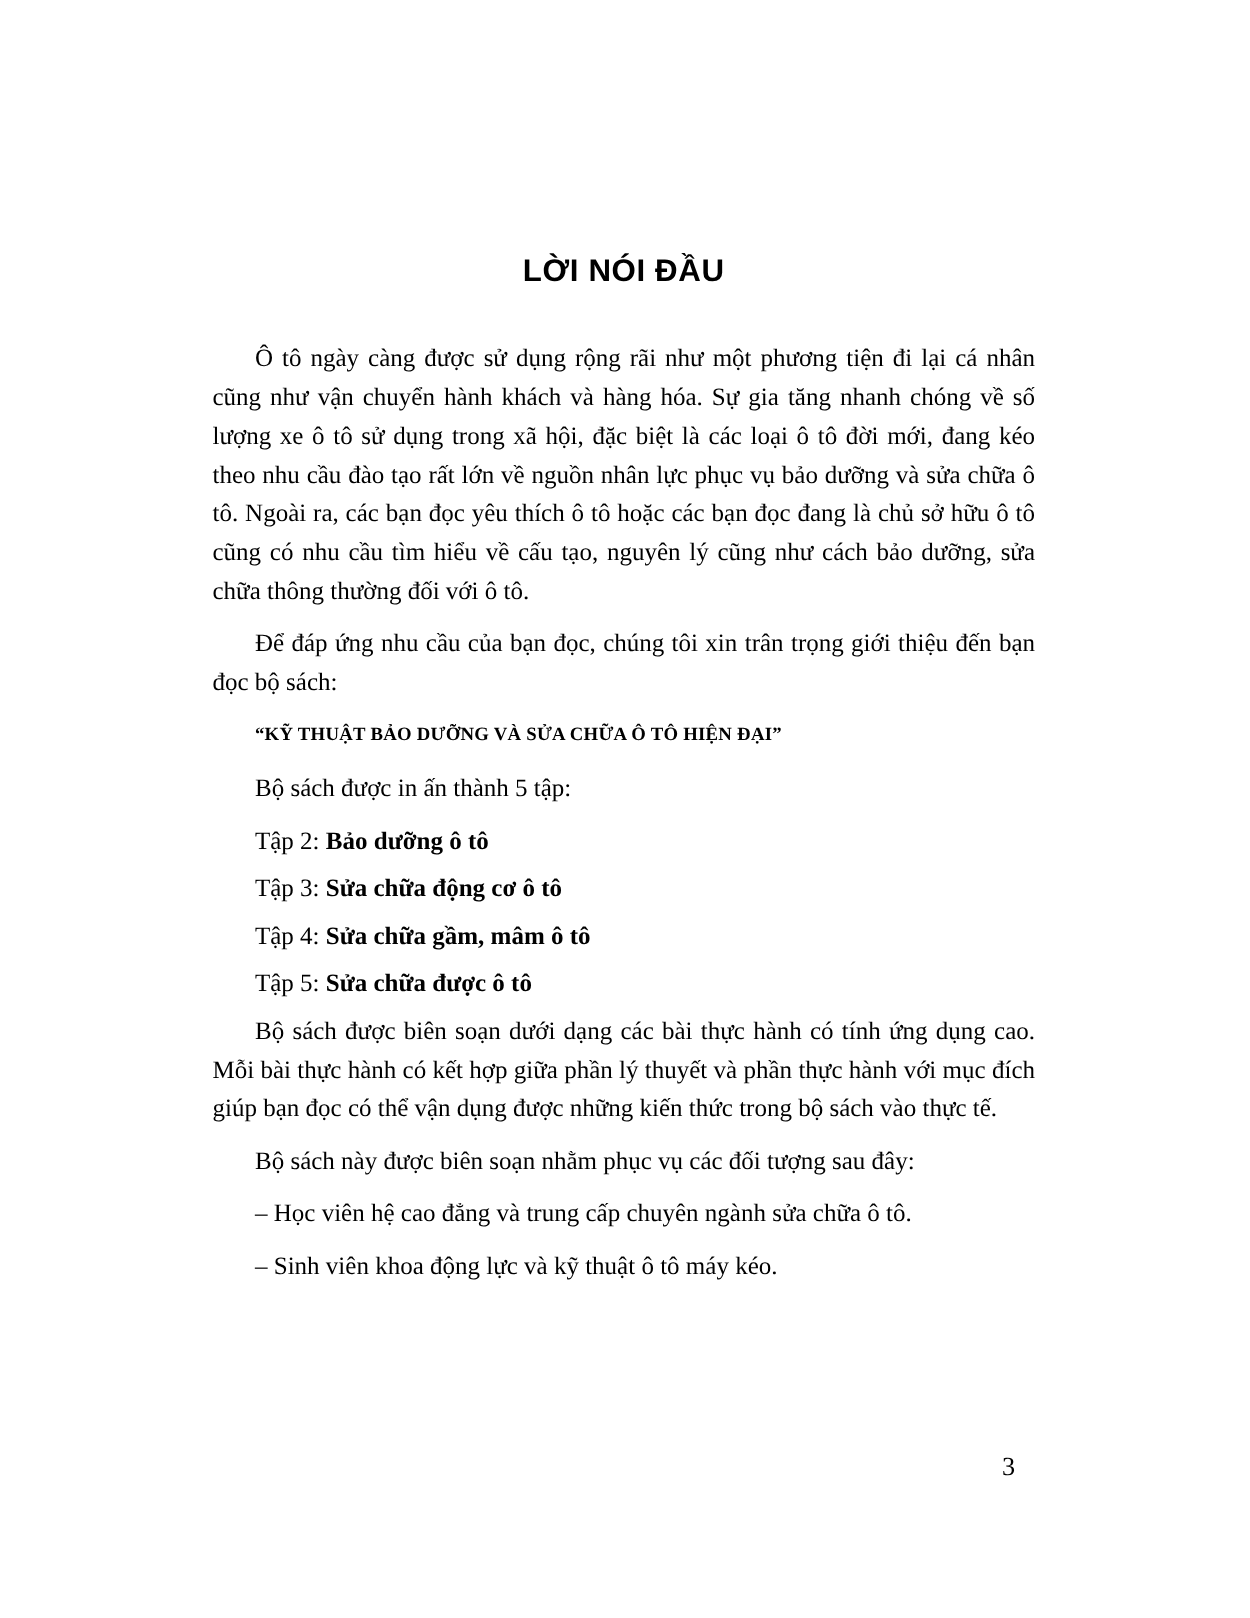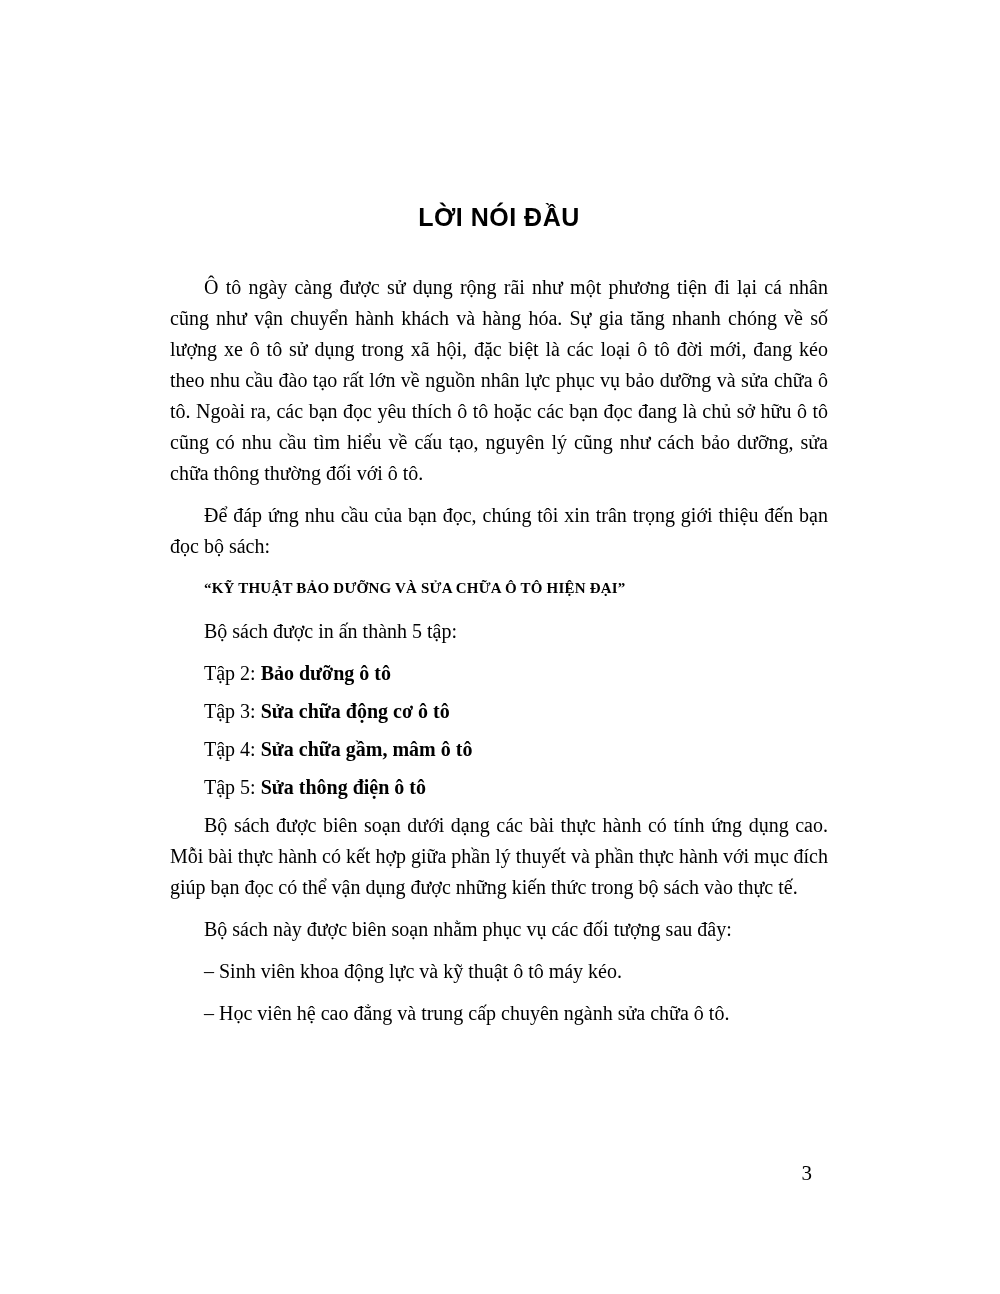--- a/index.html
+++ b/index.html
@@ -69,26 +69,26 @@
 
   <p class="para">Bộ sách được in ấn thành 5 tập:</p>
 
 
   <p class="para volume"><span>Tập 2:</span> <b>Bảo dưỡng ô tô</b></p>
 
   <p class="para volume"><span>Tập 3:</span> <b>Sửa chữa động cơ ô tô</b></p>
 
   <p class="para volume"><span>Tập 4:</span> <b>Sửa chữa gầm, mâm ô tô</b></p>
 
-  <p class="para volume"><span>Tập 5:</span> <b>Sửa thông điện ô tô</b></p>
+  <p class="para volume"><span>Tập 5:</span> <b>Sửa chữa được ô tô</b></p>
 
   <p class="para">Bộ sách được biên soạn dưới dạng các bài thực hành có tính ứng dụng cao. Mỗi bài thực hành có kết hợp giữa phần lý thuyết và phần thực hành với mục đích giúp bạn đọc có thể vận dụng được những kiến thức trong bộ sách vào thực tế.</p>
 
   <p class="para">Bộ sách này được biên soạn nhằm phục vụ các đối tượng sau đây:</p>
 
+  <p class="para audience">– Học viên hệ cao đẳng và trung cấp chuyên ngành sửa chữa ô tô.</p>
+
   <p class="para audience">– Sinh viên khoa động lực và kỹ thuật ô tô máy kéo.</p>
-
-  <p class="para audience">– Học viên hệ cao đẳng và trung cấp chuyên ngành sửa chữa ô tô.</p>
 
 
 </div>
 
 <div class="page-number">3</div>
 
 </body></html>

